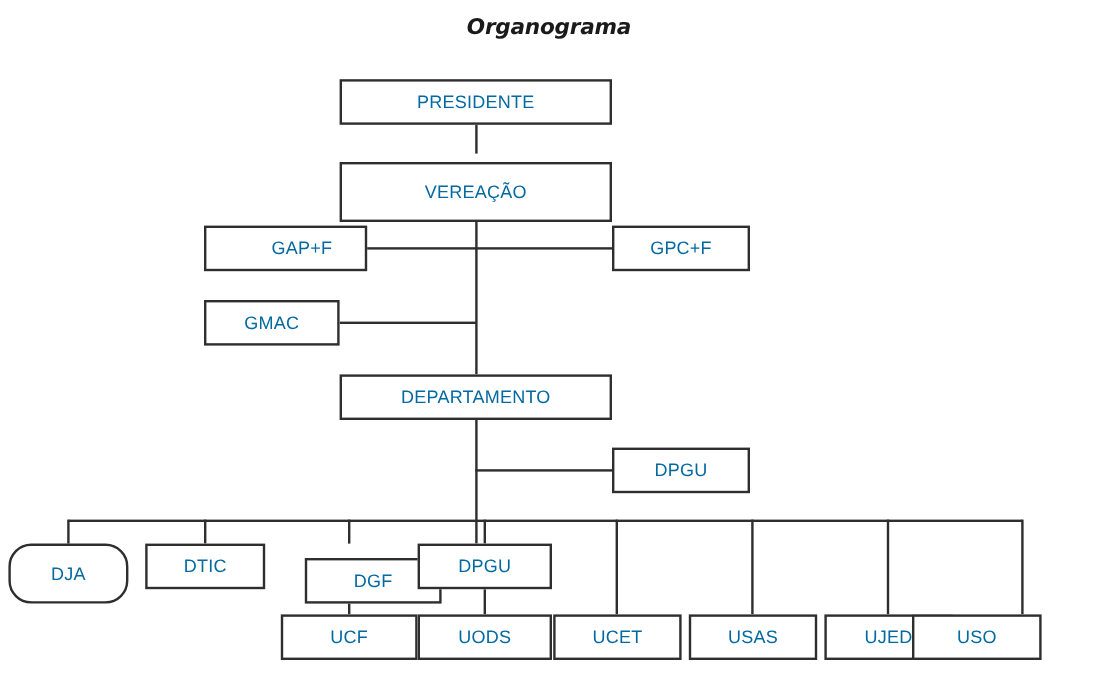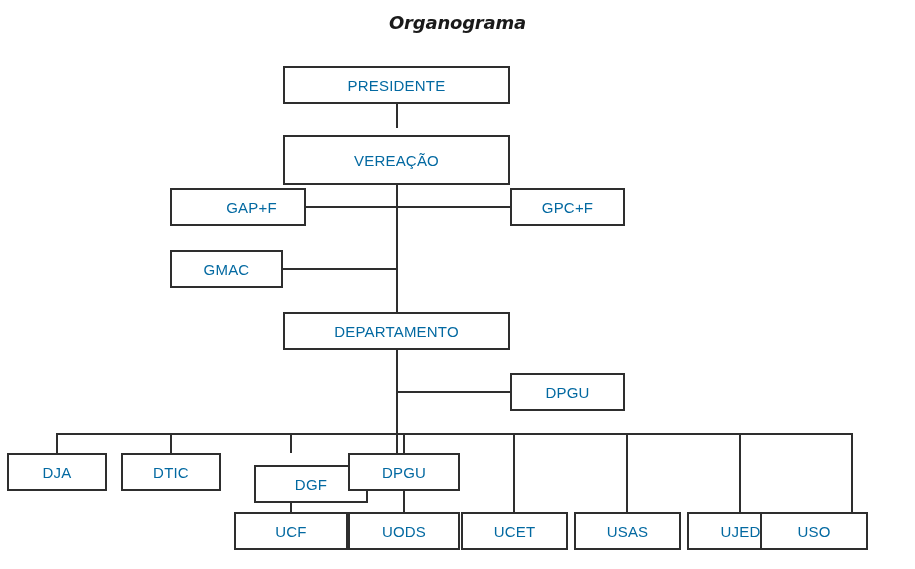--- a/index.html
+++ b/index.html
@@ -108,21 +108,21 @@
   </div>
 
   <div class="node" style="left:283px; top:312px; width:227px; height:38px;">
     <span>DEPARTAMENTO</span>
   </div>
 
   <div class="node" style="left:510px; top:373px; width:115px; height:38px;">
     <span>DPGU</span>
   </div>
 
-  <div class="node" style="left:7px; top:453px; width:100px; height:38px;">
+  <div class="node" style="left:7px; top:453px; width:100px; height:50px;border-radius:19px;">
     <span>DJA</span>
   </div>
 
   <div class="node" style="left:121px; top:453px; width:100px; height:38px;">
     <span>DTIC</span>
   </div>
 
   <div class="node" style="left:234px; top:465px; width:114px; height:38px;margin-left:20px;">
     <span>DGF</span>
   </div>

